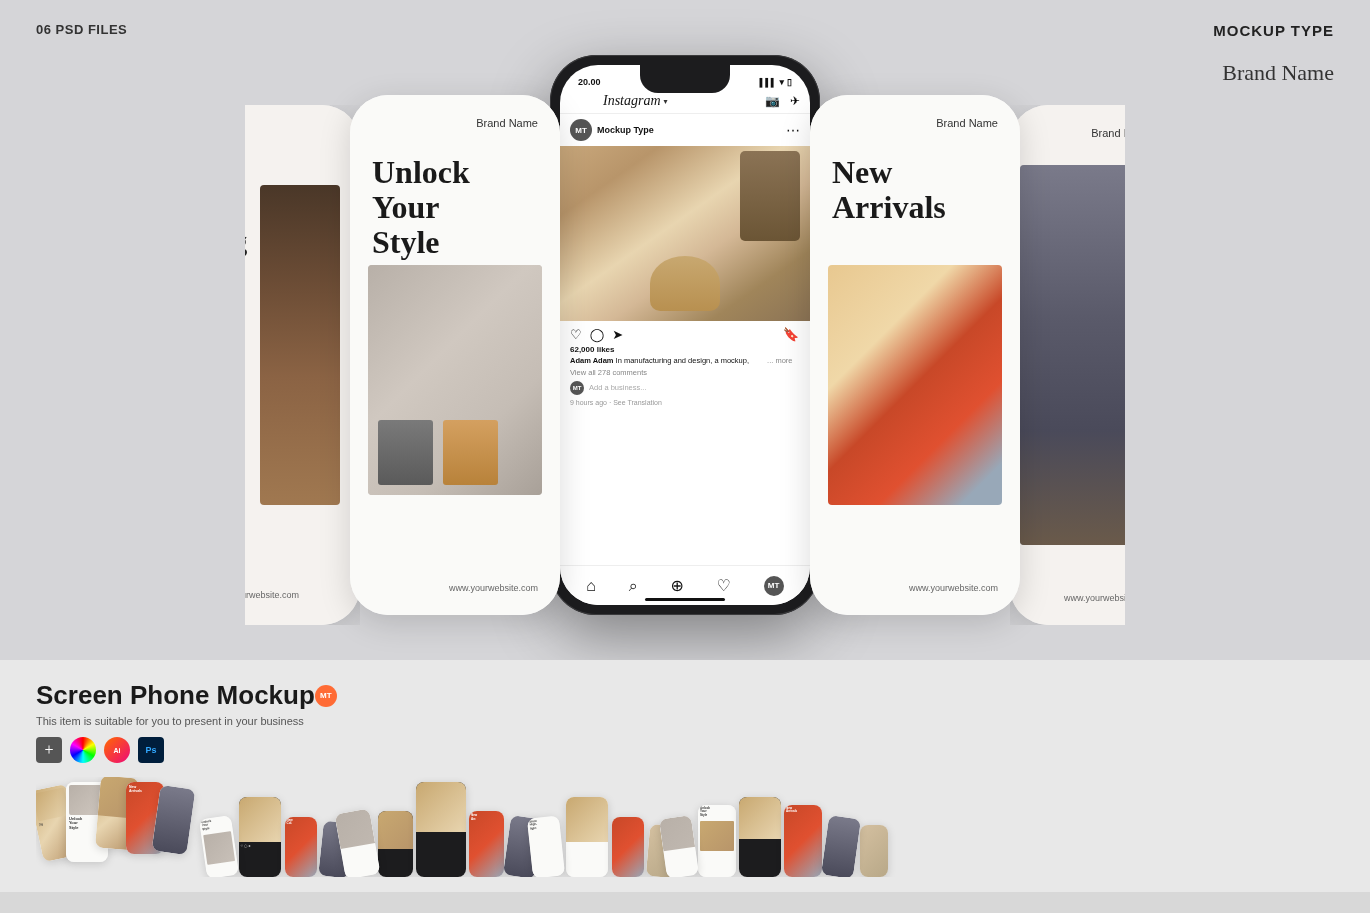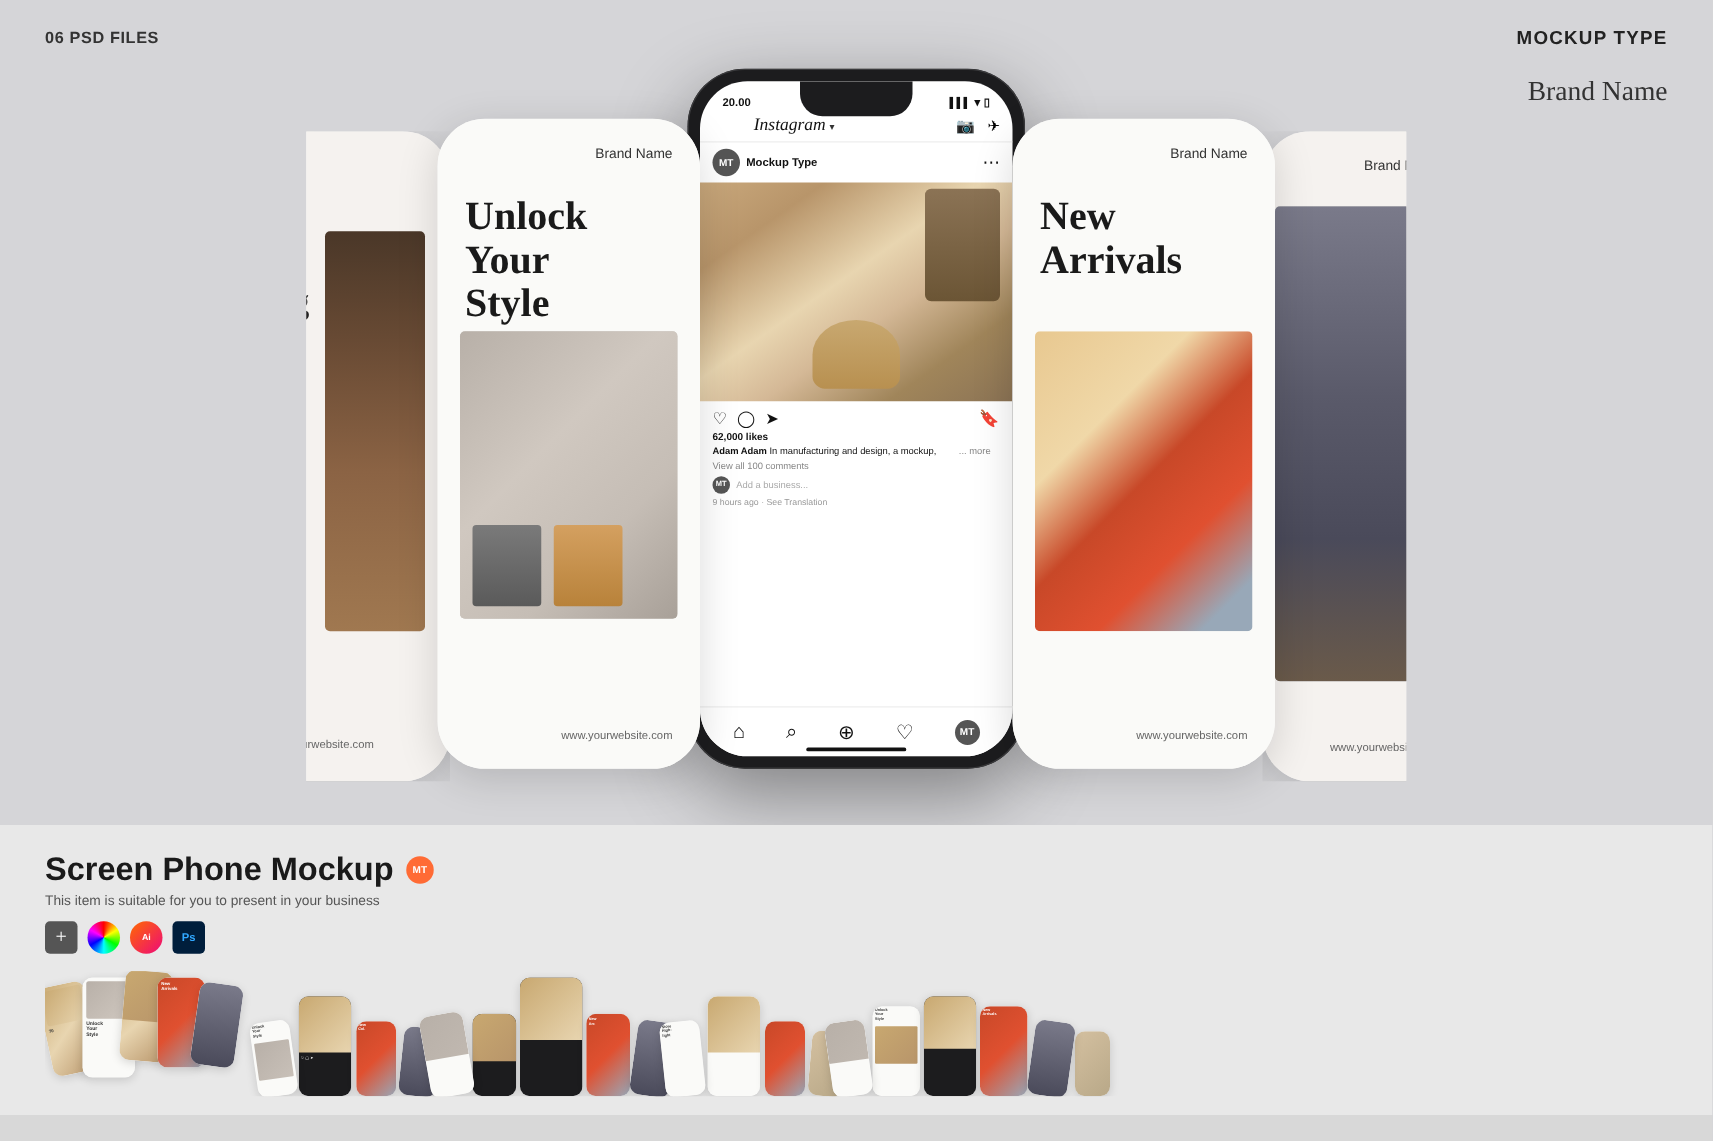--- a/index.html
+++ b/index.html
@@ -539,21 +539,20 @@
     .bottom-section {
       width: 100%;
       background: #e8e8e8;
       padding: 20px 36px 15px;
       position: relative;
     }
 
     .bottom-title-row {
       display: flex;
       align-items: center;
-      gap: 10px;
       margin-bottom: 4px;
     }
     .bottom-title {
       font-size: 26px;
       font-weight: 700;
       color: #1a1a1a;
       font-family: Arial, sans-serif;
     }
     .mt-badge {
       width: 22px;
@@ -743,21 +742,21 @@
         </div>
 
         <div class="post-likes">62,000 likes</div>
 
         <div class="post-caption">
           <strong>Adam Adam</strong>
           <span>In manufacturing and design, a mockup,</span>
           <span style="color:#888;margin-left:16px;">... more</span>
         </div>
 
-        <div class="post-comments-link">View all 100 comments</div>
+        <div class="post-comments-link">View all 278 comments</div>
 
         <div class="add-comment-row">
           <div class="post-avatar" style="width:14px;height:14px;font-size:6px;">
             <span>MT</span>
           </div>
           <span class="add-comment-text">Add a business...</span>
         </div>
 
         <div class="post-time">9 hours ago · See Translation</div>
 

